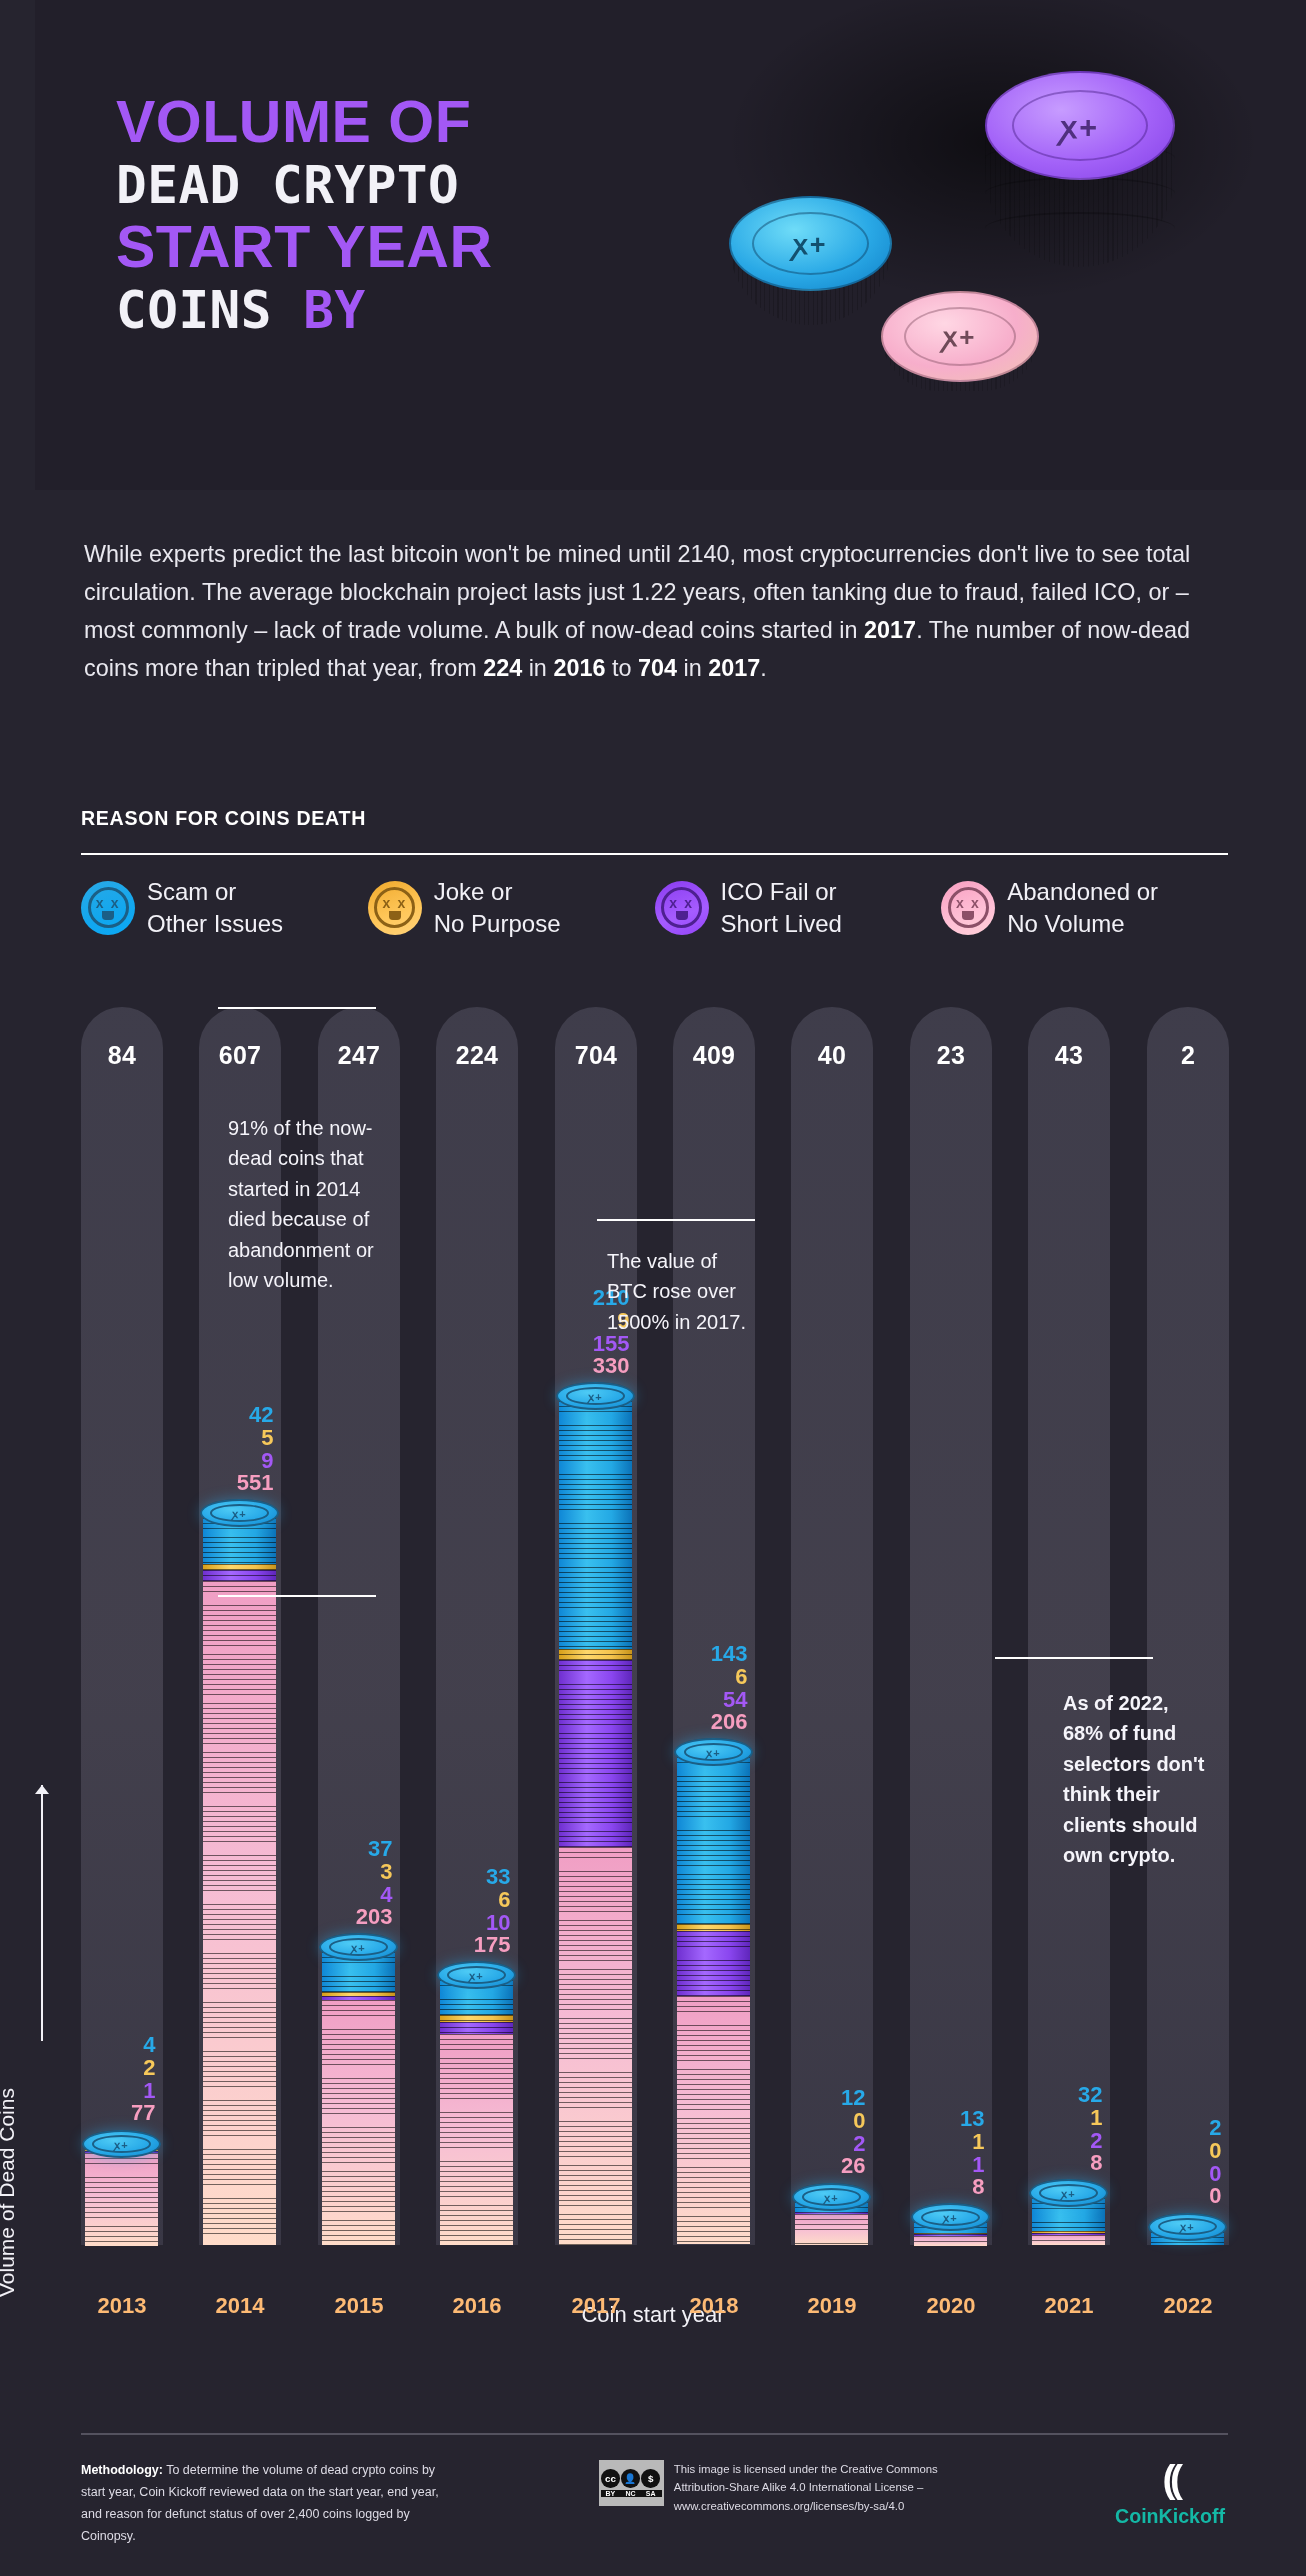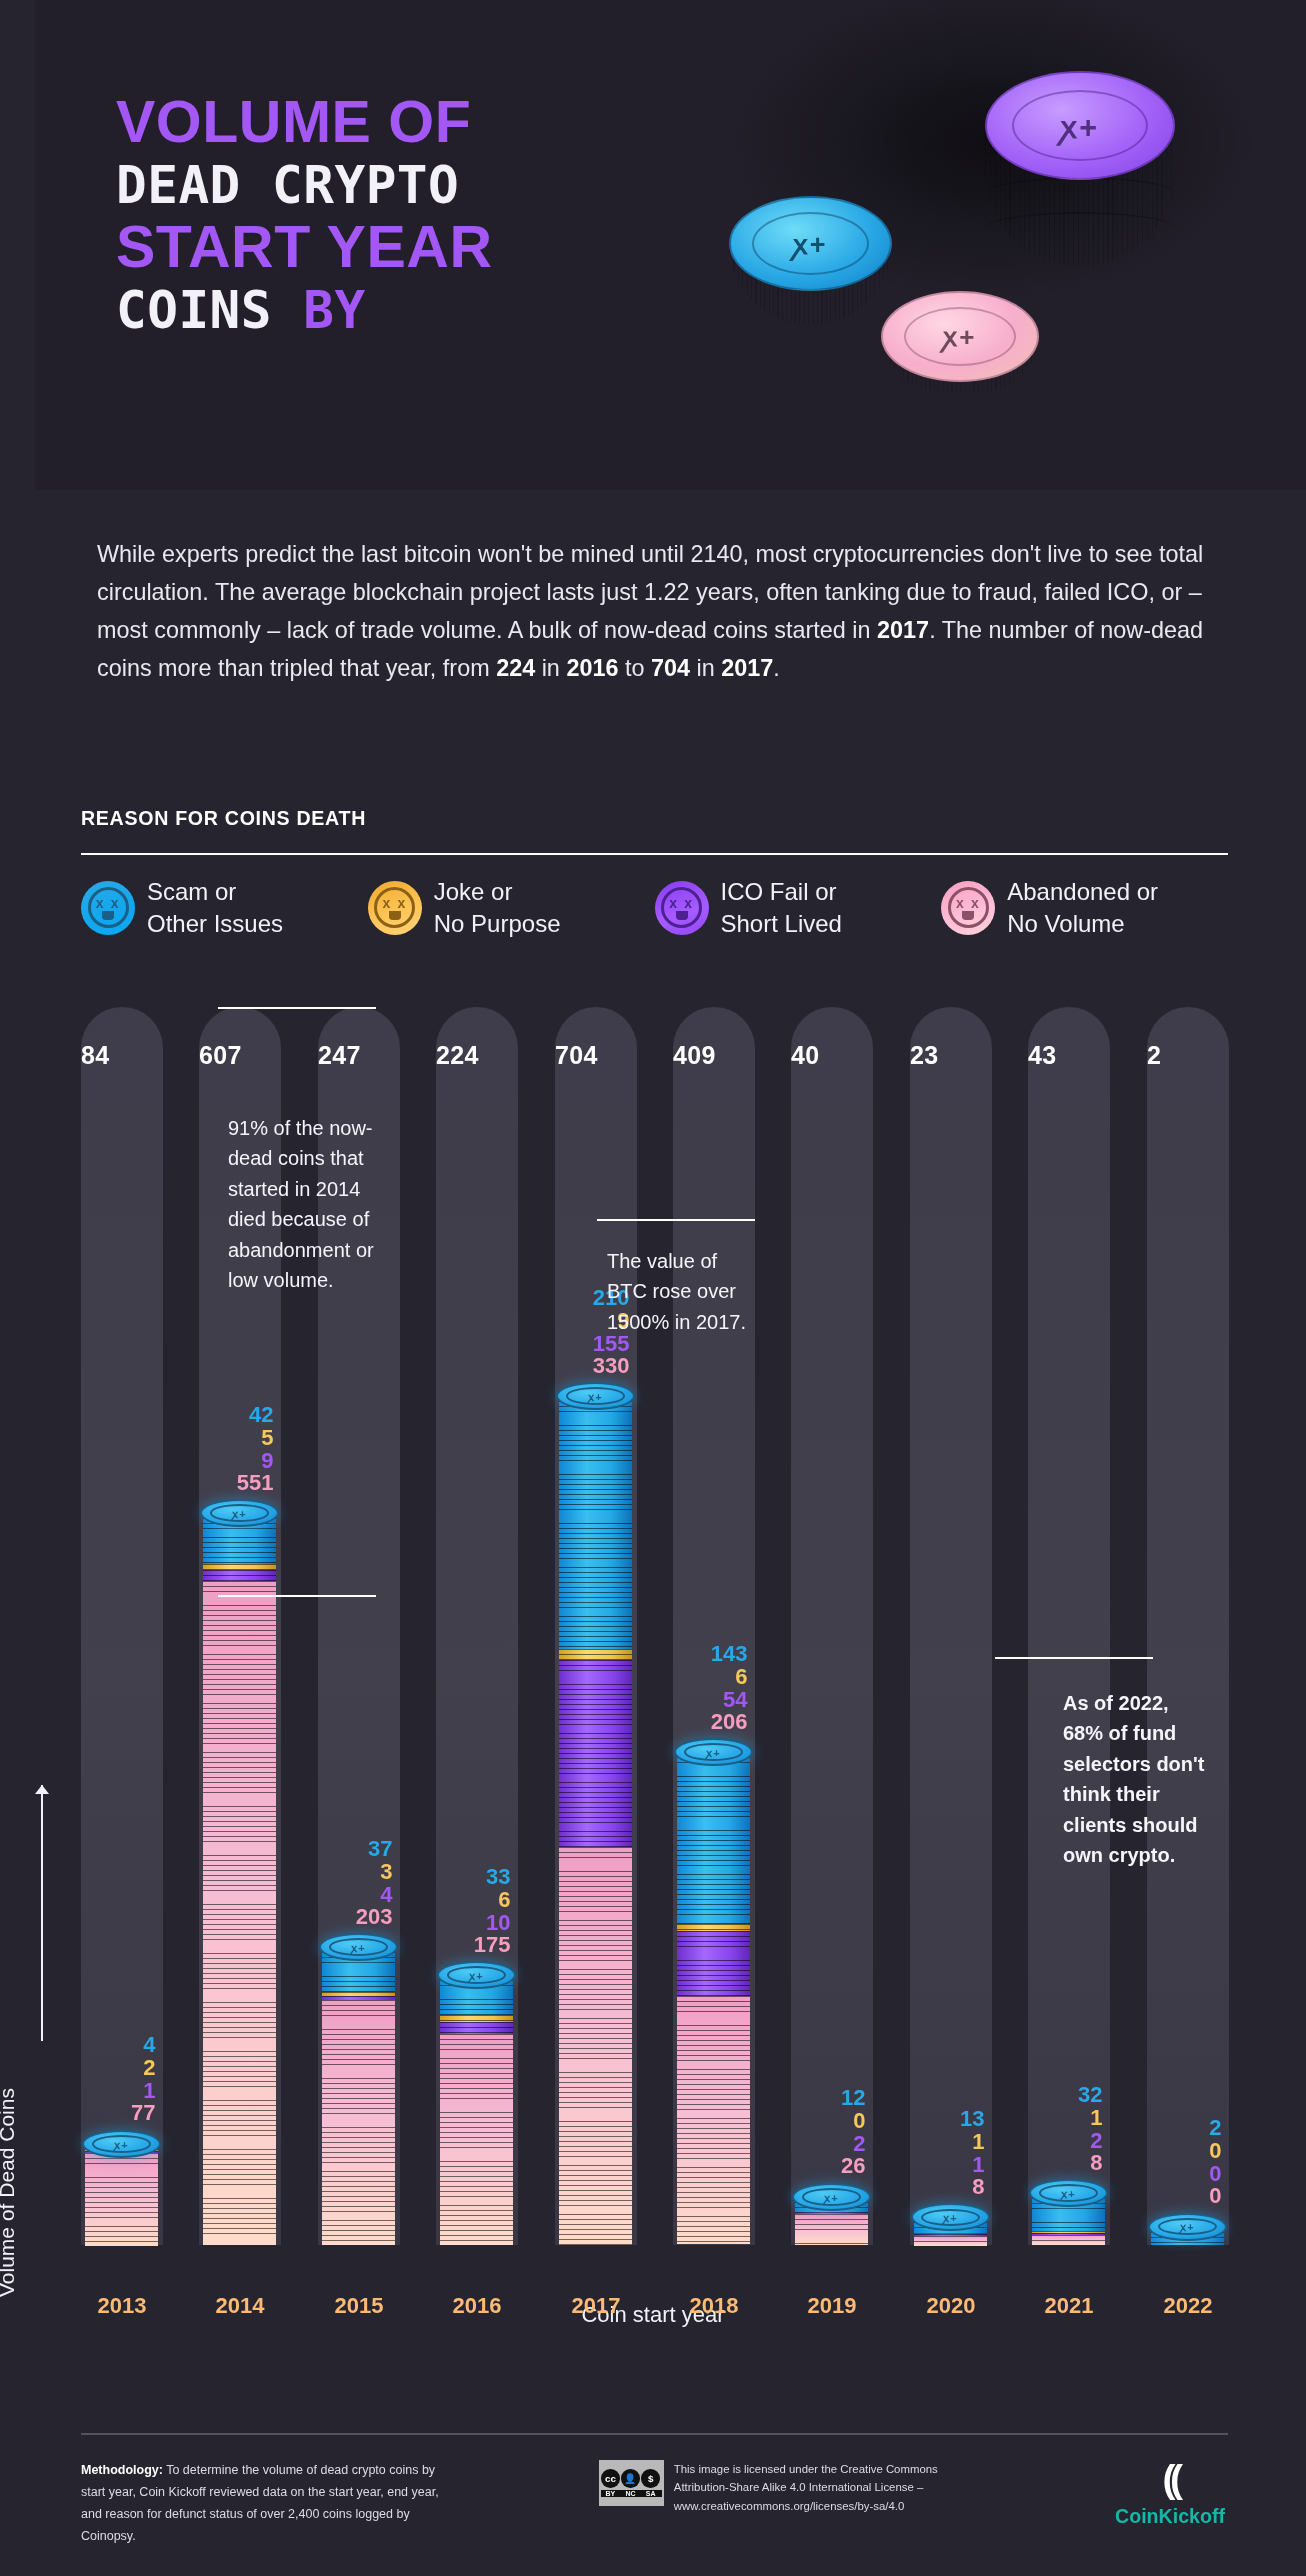--- a/index.html
+++ b/index.html
@@ -48,21 +48,21 @@
   .coin-stack { position: absolute; }
   .coin-face {
     position: absolute; border-radius: 50%;
     display: flex; align-items: center; justify-content: center;
   }
   .dead-eyes { font-weight: 700; letter-spacing: 2.2px; }
 
   
   .intro {
     position: absolute;
-    left: 97px;
+    left: 84px;
     top: 536px;
     width: 1138px;
     font-size: 23.4px;
     line-height: 1.62;
     color: #e9e8ef;
     font-weight: 300;
     font-stretch: condensed;
   }
   .intro b { font-weight: 700; color: #ffffff; }
 
@@ -127,21 +127,21 @@
     position: absolute; width: 82px; top: 0; bottom: 0;
   }
   .track {
     position: absolute; left: 0; right: 0; top: 0; bottom: 139px;
     background: linear-gradient(180deg, #413f4d 0%, #45424f 55%, #3b3947 100%);
     border-radius: 41px 41px 0 0;
     opacity: 0.92;
   }
   .total {
     position: absolute; left: 0; right: 0; top: 34px;
-    font-size: 25px; font-weight: 700;
+    text-align: center; font-size: 25px; font-weight: 700;
     font-stretch: condensed; color: #ffffff; letter-spacing: 0.3px;
   }
   .breakdown {
     position: absolute; right: 7.6px; text-align: right;
     line-height: 1.03;
   }
   .bd {
     font-size: 22px; font-weight: 700; font-stretch: condensed;
     display: block;
   }

